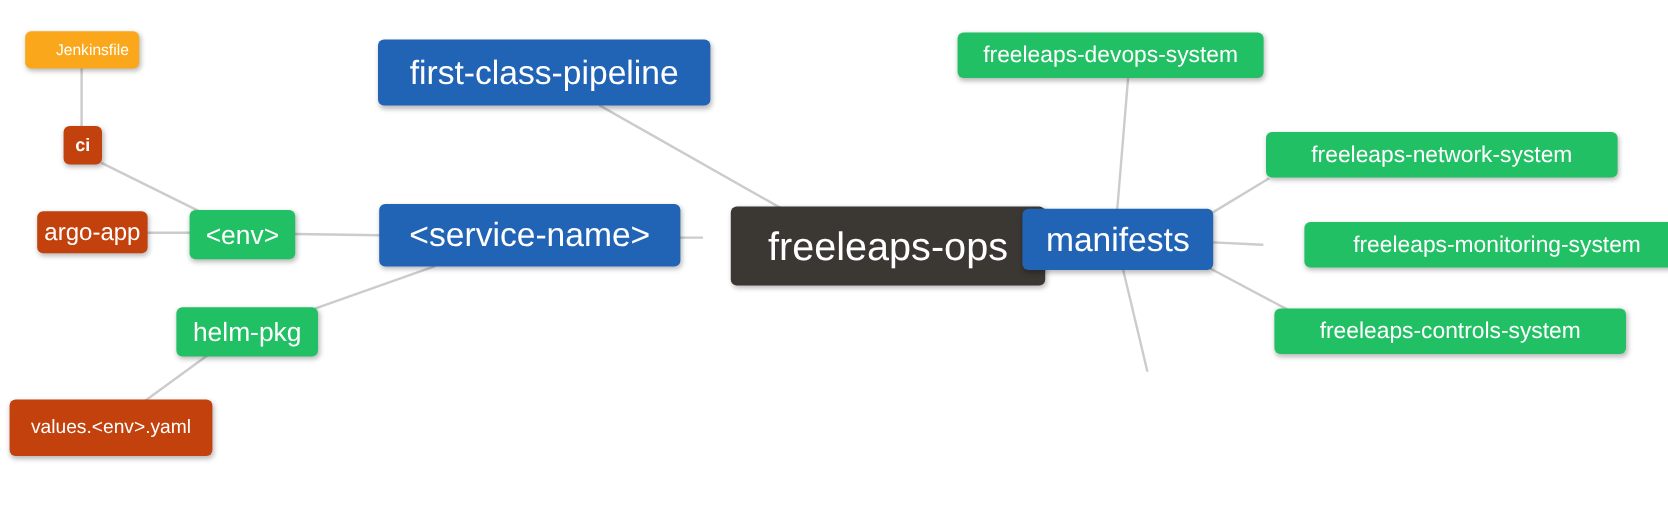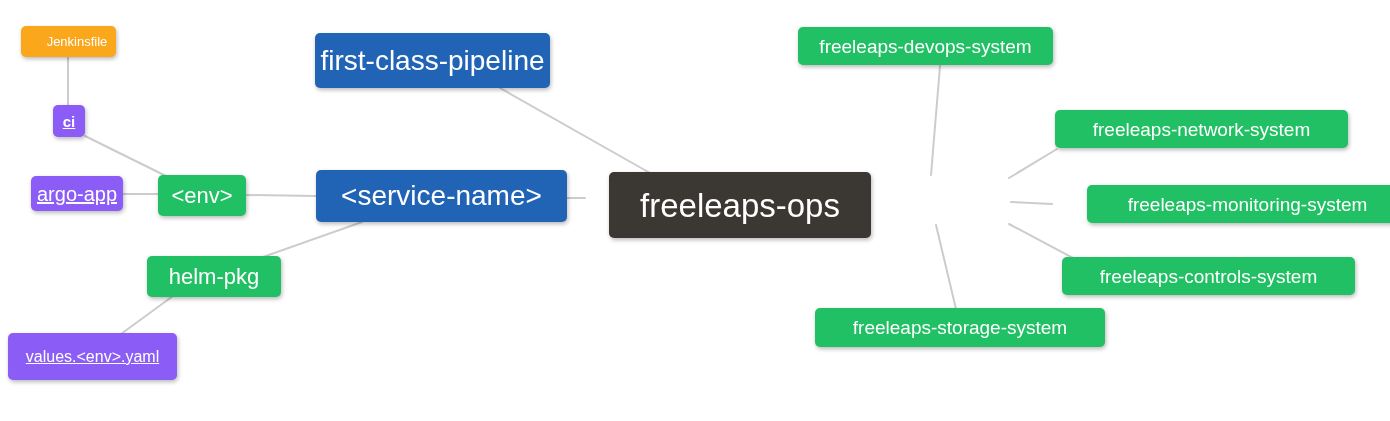--- a/index.html
+++ b/index.html
@@ -38,31 +38,31 @@
     border-radius: 5px;
     box-shadow: 1px 2px 4px rgba(0,0,0,0.28);
     white-space: nowrap;
     box-sizing: border-box;
     cursor: default;
     line-height: 1;
   }
   .c-blue   { background: #2164b6; }
   .c-green  { background: #22c064; }
   .c-orange { background: #fba71b; padding-left: 17px; }
-  .c-red    { background: #8b5cf6; text-decoration: underline; }
+  .c-red    { background: #c2410c; }
   .c-dark   { background: #3b3733; margin-left: 24px; }
 
   
   .n-jenkinsfile { left: 21px;  top: 26px;  width: 95px;  height: 31px; font-size: 13px; }
   .n-ci          { left: 53px;  top: 105px; width: 32px;  height: 32px; font-size: 15px; font-weight: bold; }
   .n-argo-app    { left: 31px;  top: 176px; width: 92px;  height: 35px; font-size: 20px; }
   .n-env         { left: 158px; top: 175px; width: 88px;  height: 41px; font-size: 22px; }
-  .n-helm-pkg    { left: 147px; top: 256px; width: 134px; height: 41px; font-size: 22px; }
+  .n-helm-pkg    { left: 147px; top: 256px; width: 118px; height: 41px; font-size: 22px; }
   .n-values-env-yaml { left: 8px; top: 333px; width: 169px; height: 47px; font-size: 16px; }
-  .n-first-class-pipeline { left: 315px; top: 33px;  width: 235px; height: 55px; font-size: 28px; }
+  .n-first-class-pipeline { left: 315px; top: 33px;  width: 277px; height: 55px; font-size: 28px; }
   .n-service-name         { left: 316px; top: 170px; width: 251px; height: 52px; font-size: 28px; }
   .n-freeleaps-ops        { left: 585px; top: 172px; width: 262px; height: 66px; font-size: 33px; }
   .n-manifests            { left: 852px; top: 174px; width: 159px; height: 51px; font-size: 28px; }
   .n-devops-system     { left: 798px;  top: 27px;  width: 255px; height: 38px; font-size: 19px; }
   .n-network-system    { left: 1055px; top: 110px; width: 293px; height: 38px; font-size: 19px; }
   .n-monitoring-system { left: 1052px; top: 185px; width: 321px; height: 38px; font-size: 19px; margin-left: 35px; }
   .n-controls-system   { left: 1062px; top: 257px; width: 293px; height: 38px; font-size: 19px; }
   .n-storage-system    { left: 815px;  top: 308px; width: 290px; height: 39px; font-size: 19px; }
 </style>
 </head>
@@ -89,19 +89,19 @@
 
   <div class="node c-orange n-jenkinsfile">Jenkinsfile</div>
   <div class="node c-red n-ci">ci</div>
   <div class="node c-red n-argo-app">argo-app</div>
   <div class="node c-green n-env">&lt;env&gt;</div>
   <div class="node c-green n-helm-pkg">helm-pkg</div>
   <div class="node c-red n-values-env-yaml">values.&lt;env&gt;.yaml</div>
   <div class="node c-blue n-first-class-pipeline">first-class-pipeline</div>
   <div class="node c-blue n-service-name">&lt;service-name&gt;</div>
   <div class="node c-dark n-freeleaps-ops">freeleaps-ops</div>
+  <div class="node c-blue n-manifests">manifests</div>
   <div class="node c-green n-devops-system">freeleaps-devops-system</div>
   <div class="node c-green n-network-system">freeleaps-network-system</div>
   <div class="node c-green n-monitoring-system">freeleaps-monitoring-system</div>
   <div class="node c-green n-controls-system">freeleaps-controls-system</div>
-  <div class="node c-green n-storage-system">freeleaps-storage-system</div>
 
 </div>
 
 </body></html>

